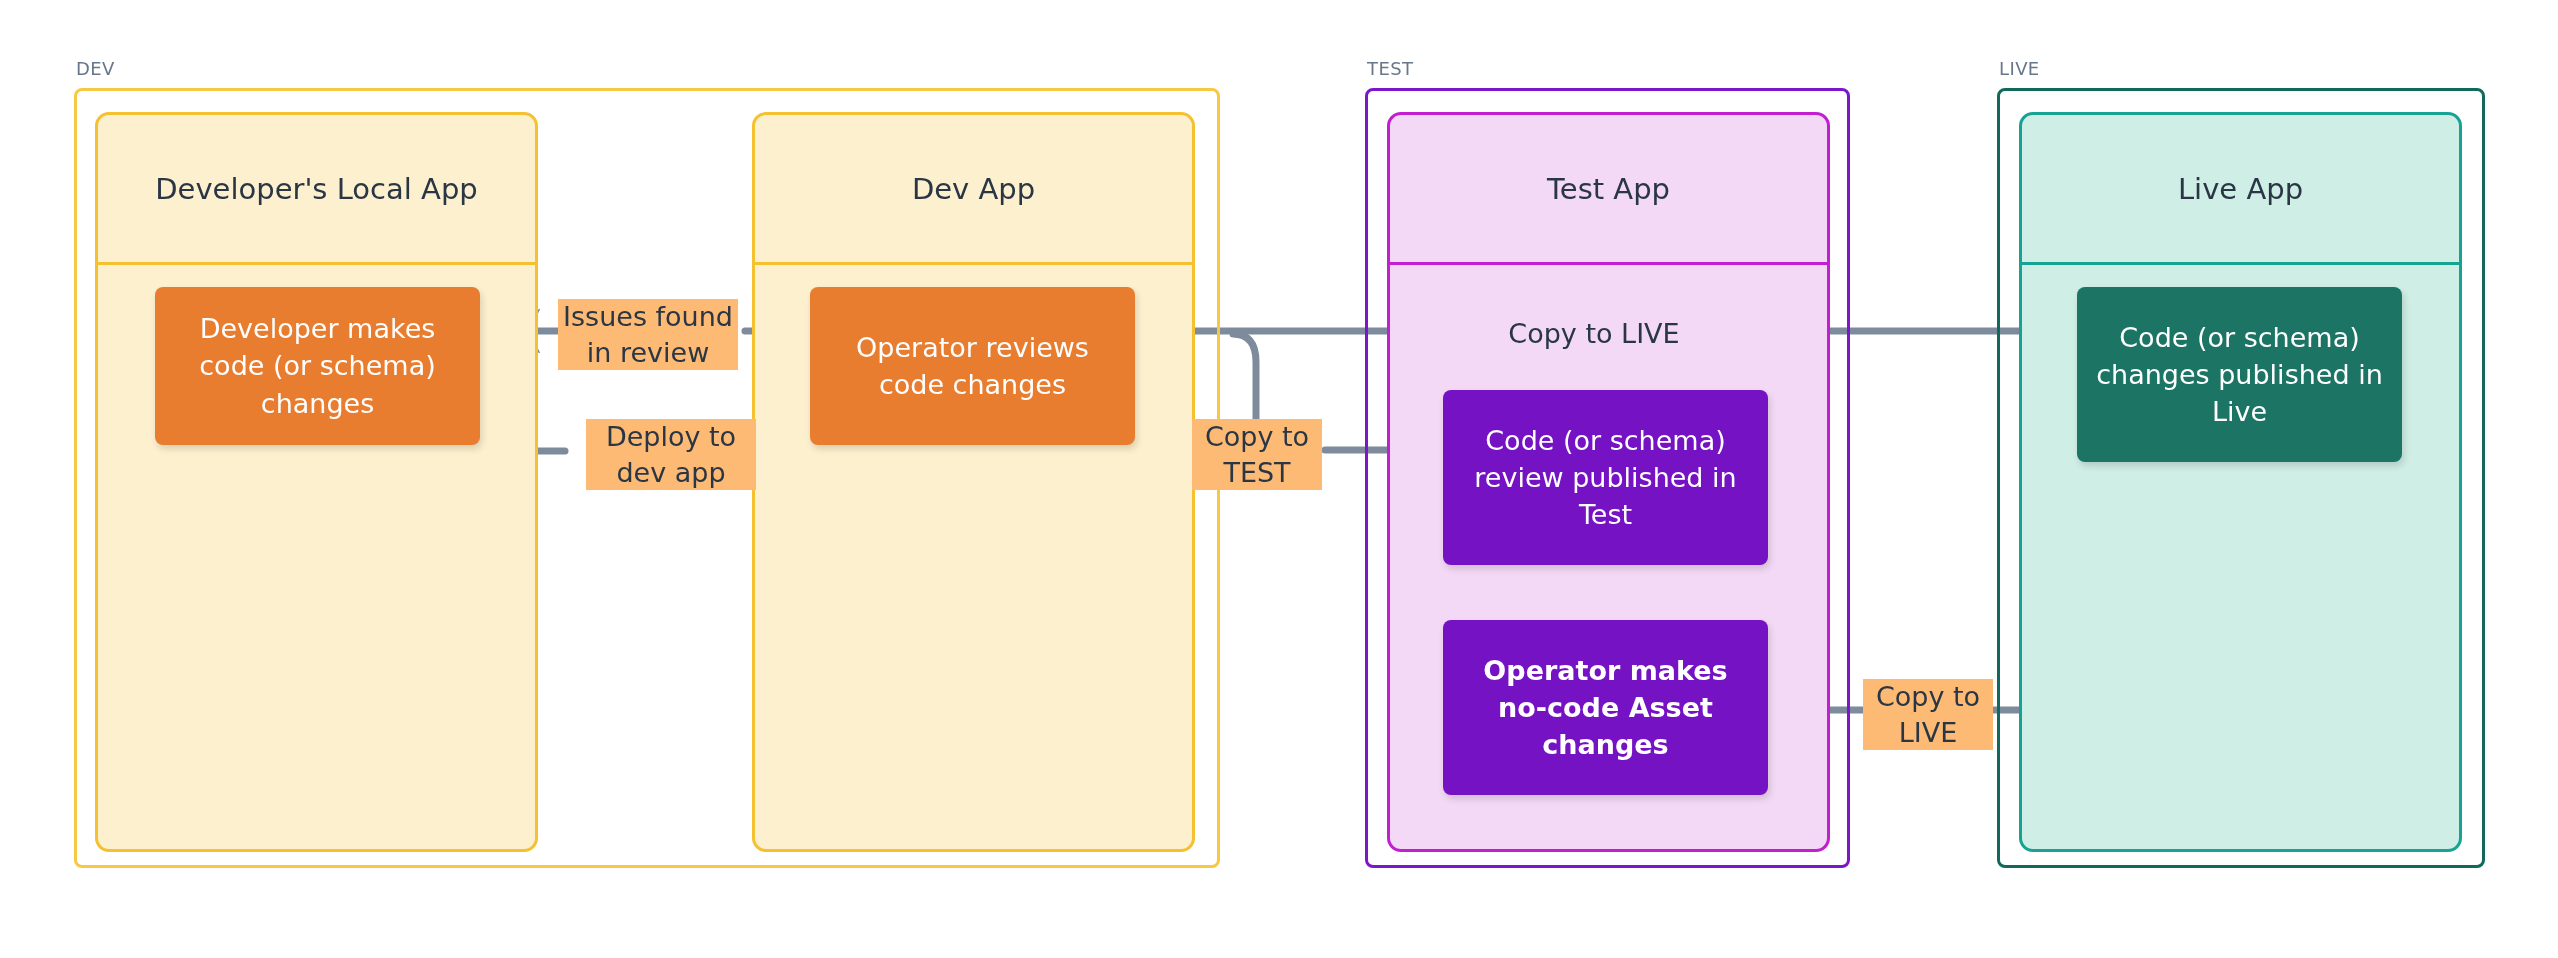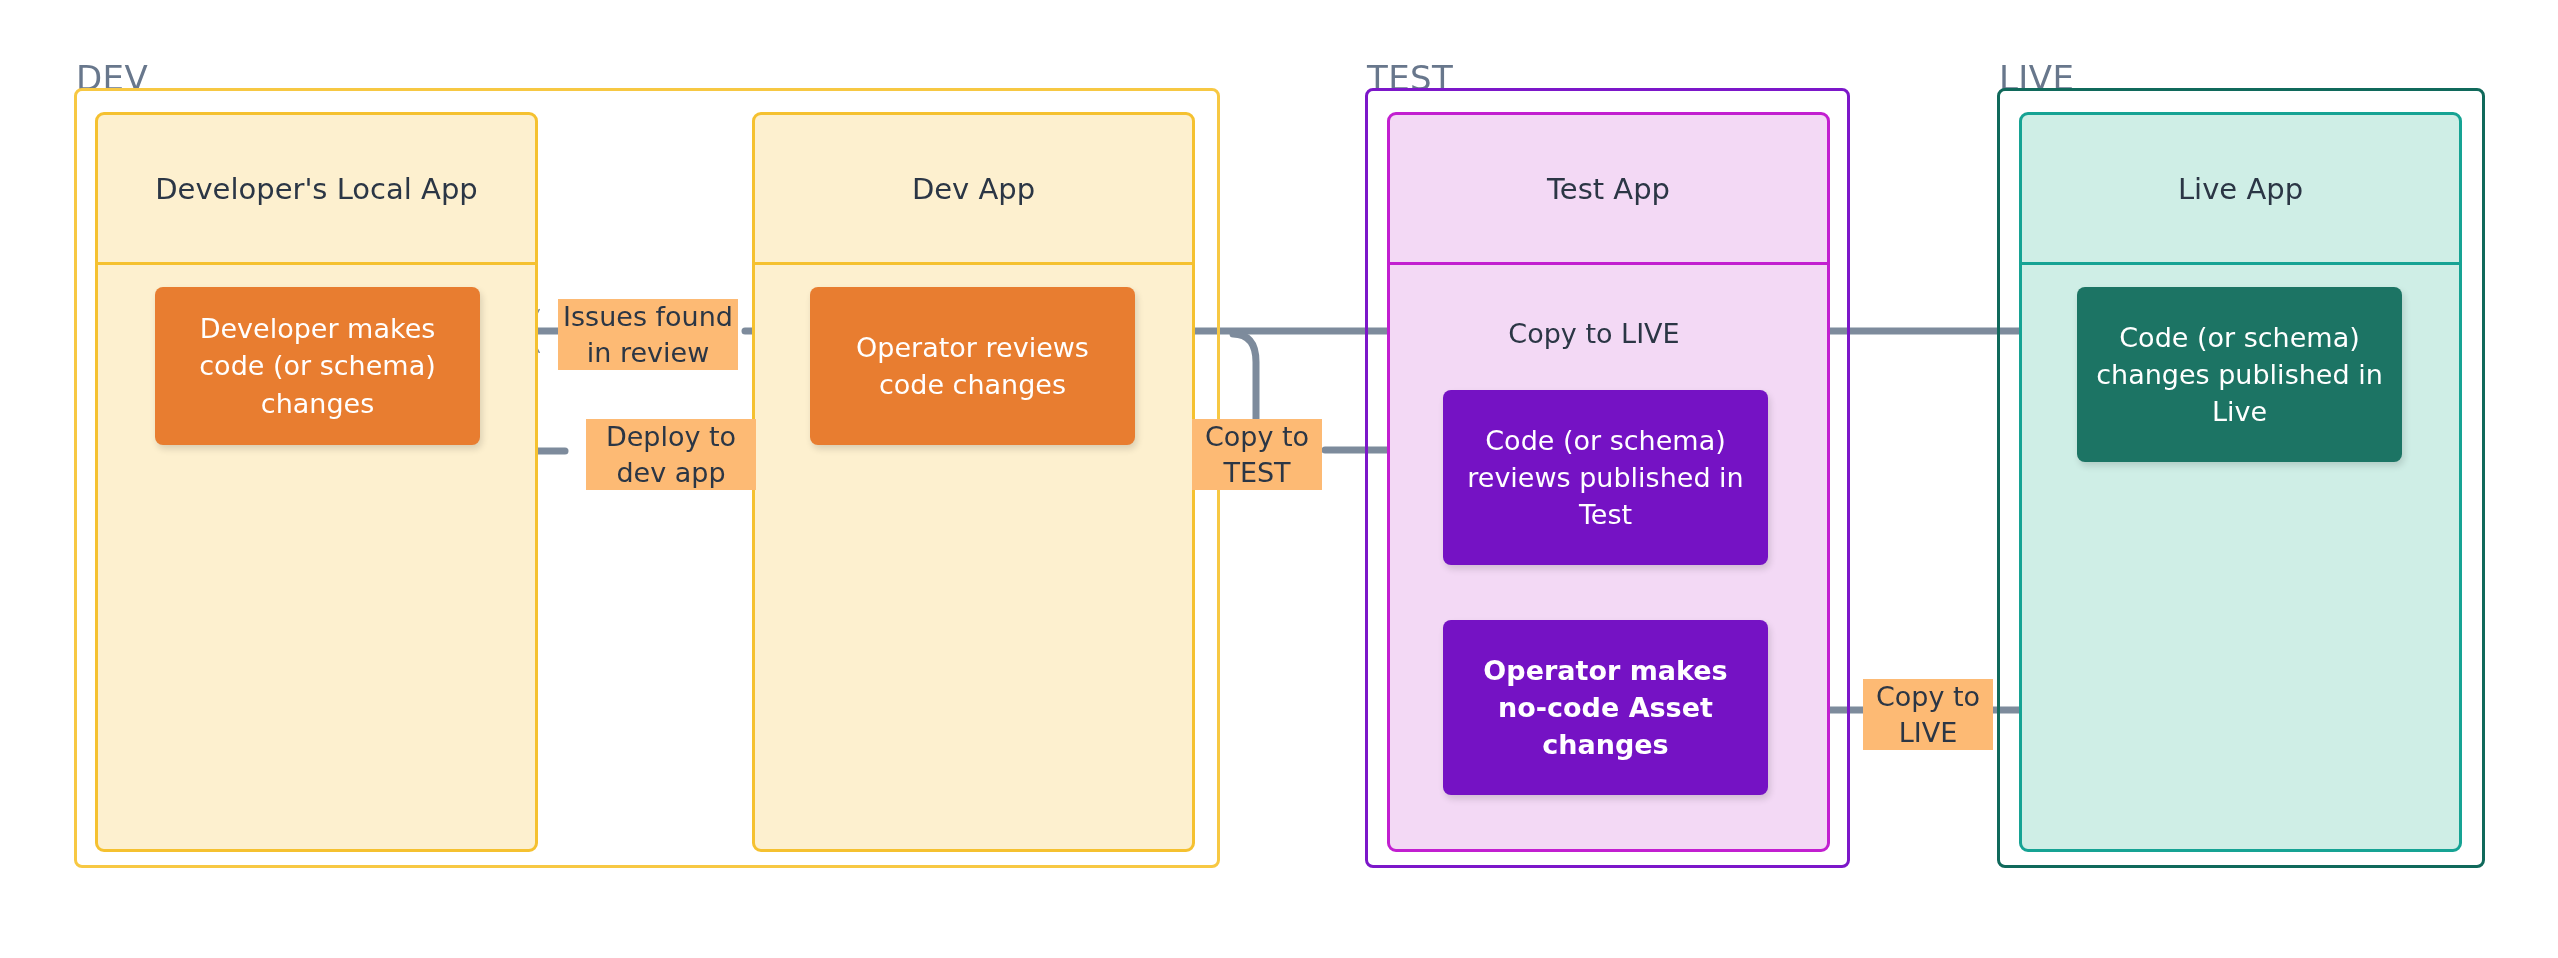--- a/index.html
+++ b/index.html
@@ -18,30 +18,30 @@
   }
 
   
   .env-group {
     position: absolute;
     border-radius: 8px;
     background: transparent;
   }
   .env-label {
     position: absolute;
-    font-size: 34px;
+    font-size: 18px;
     color: #68778c;
     letter-spacing: 0.4px;
     white-space: nowrap;
   }
 
   
   .app-panel {
     position: absolute;
-    border-radius: 9px;
+    border-radius: 14px;
     display: flex;
     flex-direction: column;
   }
   .app-header {
     height: 150px;
     flex: 0 0 150px;
     display: flex;
     align-items: center;
     justify-content: center;
     border-radius: 6px 6px 0 0;
@@ -179,21 +179,21 @@
 
   <div class="env-label" style="left:1367px; top:58px;">TEST</div>
   <div class="env-group env-test" style="left:1365px; top:88px; width:485px; height:780px;"></div>
 
   <div class="app-panel panel-test" style="left:1387px; top:112px; width:443px; height:740px;">
     <div class="app-header">
       <span class="app-header-title">Test App</span>
     </div>
     <div class="app-body"></div>
   </div>
-  <div class="card card-purple" style="left:1443px; top:390px; width:325px; height:175px;">Code (or schema) reviews published in Test</div>
+  <div class="card card-purple" style="left:1443px; top:390px; width:325px; height:175px;">Code (or schema) review published in Test</div>
   <div class="card card-purple" style="left:1443px; top:620px; width:325px; height:175px;font-weight:bold;">Operator makes no-code Asset changes</div>
 
   <div class="env-label" style="left:1999px; top:58px;">LIVE</div>
   <div class="env-group env-live" style="left:1997px; top:88px; width:488px; height:780px;"></div>
 
   <div class="app-panel panel-live" style="left:2019px; top:112px; width:443px; height:740px;">
     <div class="app-header">
       <span class="app-header-title">Live App</span>
     </div>
     <div class="app-body"></div>

